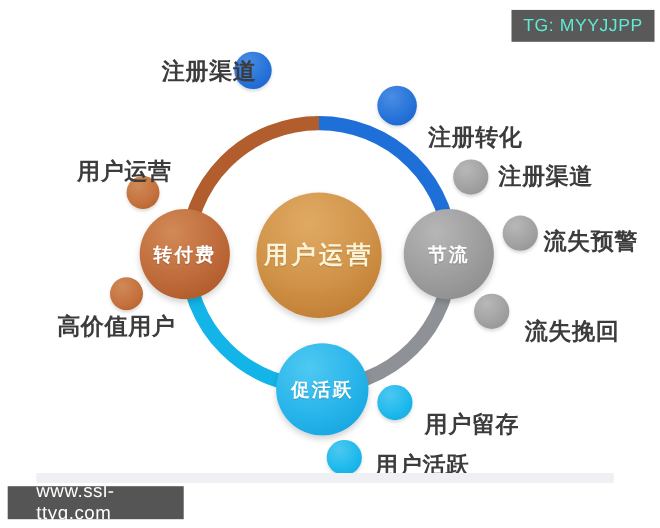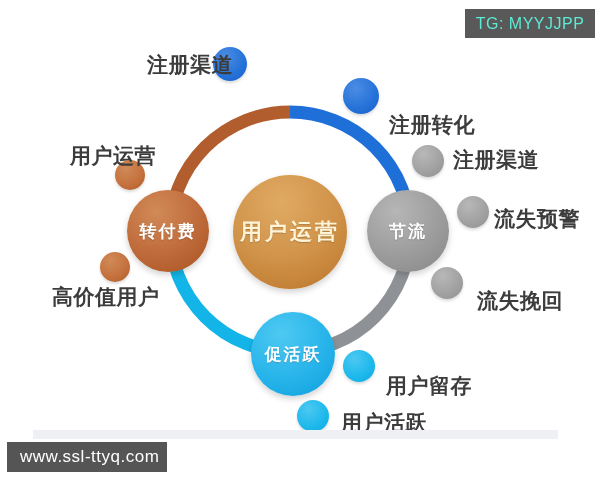--- a/index.html
+++ b/index.html
@@ -62,21 +62,21 @@
   .badge{
     position:absolute;left:465px;top:9px;width:130px;height:29px;
     background:#595959;color:#5eead4;font-size:16px;
     display:flex;align-items:center;justify-content:center;
     letter-spacing:0.5px;
   }
   .strip{position:absolute;left:33px;top:430px;width:525px;height:9px;background:#eef0f3;}
   .wm{
     position:absolute;left:7px;top:442px;width:160px;height:30px;
     background:#555555;color:#ffffff;font-size:17px;
-    display:flex;align-items:center;padding-left:13px;box-sizing:border-box;
+    display:flex;align-items:center;padding-left:26px;box-sizing:border-box;
     letter-spacing:0.5px;
   }
 </style>
 </head>
 <body>
 
 <div class="stage">
 
   <svg class="ring" width="600" height="480" viewBox="0 0 600 480">
     <path class="arc-orange" d="M 170 232 A 120 120 0 0 1 290 112"></path>

